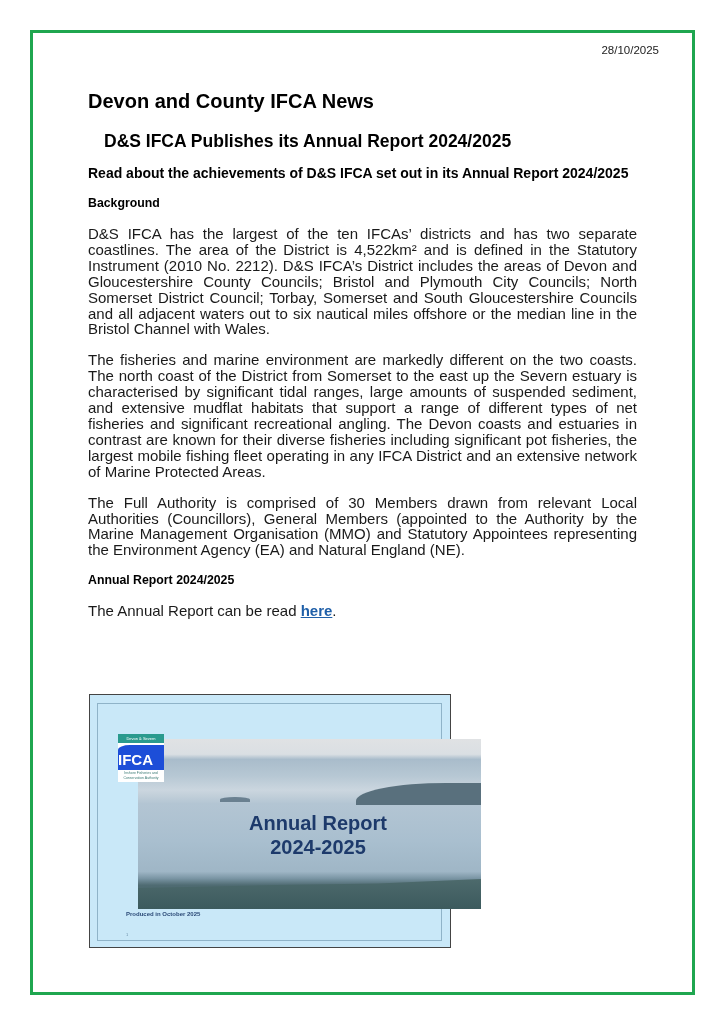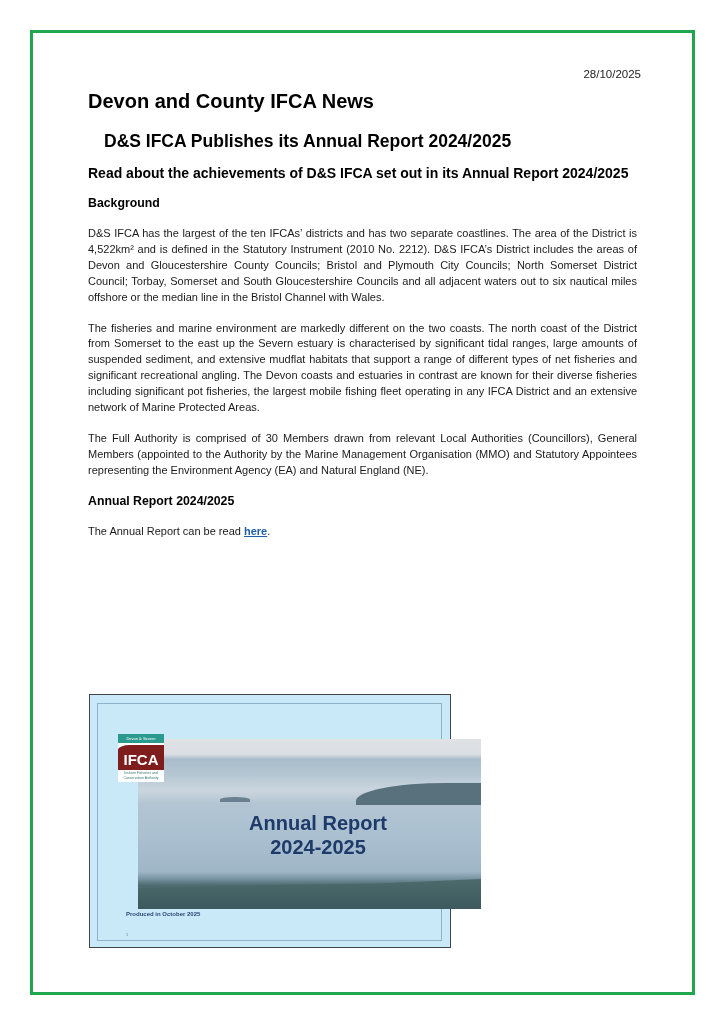--- a/index.html
+++ b/index.html
@@ -5,30 +5,30 @@
   html, body { margin: 0; padding: 0; }
   body {
     width: 724px; height: 1024px; background: #ffffff; position: relative; overflow: hidden;
     font-family: "Liberation Sans", sans-serif; color: #000;
   }
   .frame {
     position: absolute; left: 30px; top: 30px; width: 659px; height: 959px;
     border: 3px solid #1fa64f;
   }
   .date {
-    position: absolute; left: 544px; top: 44px; width: 97px; text-align: right;
-    font-size: 11.5px; color: #222; margin-top: 24px;
+    position: absolute; left: 562px; top: 44px; width: 97px; text-align: right;
+    font-size: 11.5px; color: #222;
   }
   .content { position: absolute; left: 88px; top: 88px; width: 549px; }
   h1 { margin: 0; font-size: 20px; font-weight: bold; line-height: 26px; }
   h2 { margin: 16px 0 0 16px; font-size: 17.5px; font-weight: bold; line-height: 22px; }
   .subhead { margin: 13px 0 0 0; font-size: 14px; font-weight: bold; line-height: 16px; }
   .sect { margin: 14px 0 0 0; font-size: 12.3px; font-weight: bold; line-height: 16px; }
   p.body {
-    margin: 15px 0 0 0; font-size: 11px; line-height: 15.9px; text-align: justify; color: #1a1a1a;
+    margin: 15px 0 0 0; font-size: 15px; line-height: 15.9px; text-align: justify; color: #1a1a1a;
   }
   p.body.tight { margin-top: 14px; }
   a.link { color: #1f5fa8; font-weight: bold; text-decoration: underline; }
 
   .report {
     position: absolute; left: 89px; top: 694px; width: 360px; height: 252px;
     border: 1px solid #444; background: #c9e8f8;
   }
   .report .inner {
     position: absolute; left: 7px; top: 8px; width: 343px; height: 236px;
@@ -57,22 +57,22 @@
     color: #1d3a6b; font-weight: bold; font-size: 20px; line-height: 24px;
   }
   .logo {
     position: absolute; left: 20px; top: 30px; width: 46px; height: 48px; background: #fff;
   }
   .logo .top {
     position: absolute; left: 0; top: 0; width: 46px; height: 9px; background: #2a9a8e;
     color: #fff; font-size: 4px; line-height: 9px; text-align: center;
   }
   .logo .mid {
-    position: absolute; left: 0; top: 11px; width: 46px; height: 25px; background: #7f1d1d;
-    color: #fff; font-size: 15px; font-weight: bold; line-height: 29px; text-align: center;
+    position: absolute; left: 0; top: 11px; width: 46px; height: 25px; background: #1d4ed8;
+    color: #fff; font-size: 15px; font-weight: bold; line-height: 29px; 
     border-top-left-radius: 12px 5px;
   }
   .logo .bot {
     position: absolute; left: 0; top: 37px; width: 46px; height: 11px;
     color: #3a7a74; font-size: 3.5px; line-height: 5px; text-align: center;
   }
   .produced {
     position: absolute; left: 28px; top: 207px; font-size: 6px; font-weight: bold; color: #2c4b78;
   }
   .pagenum {

